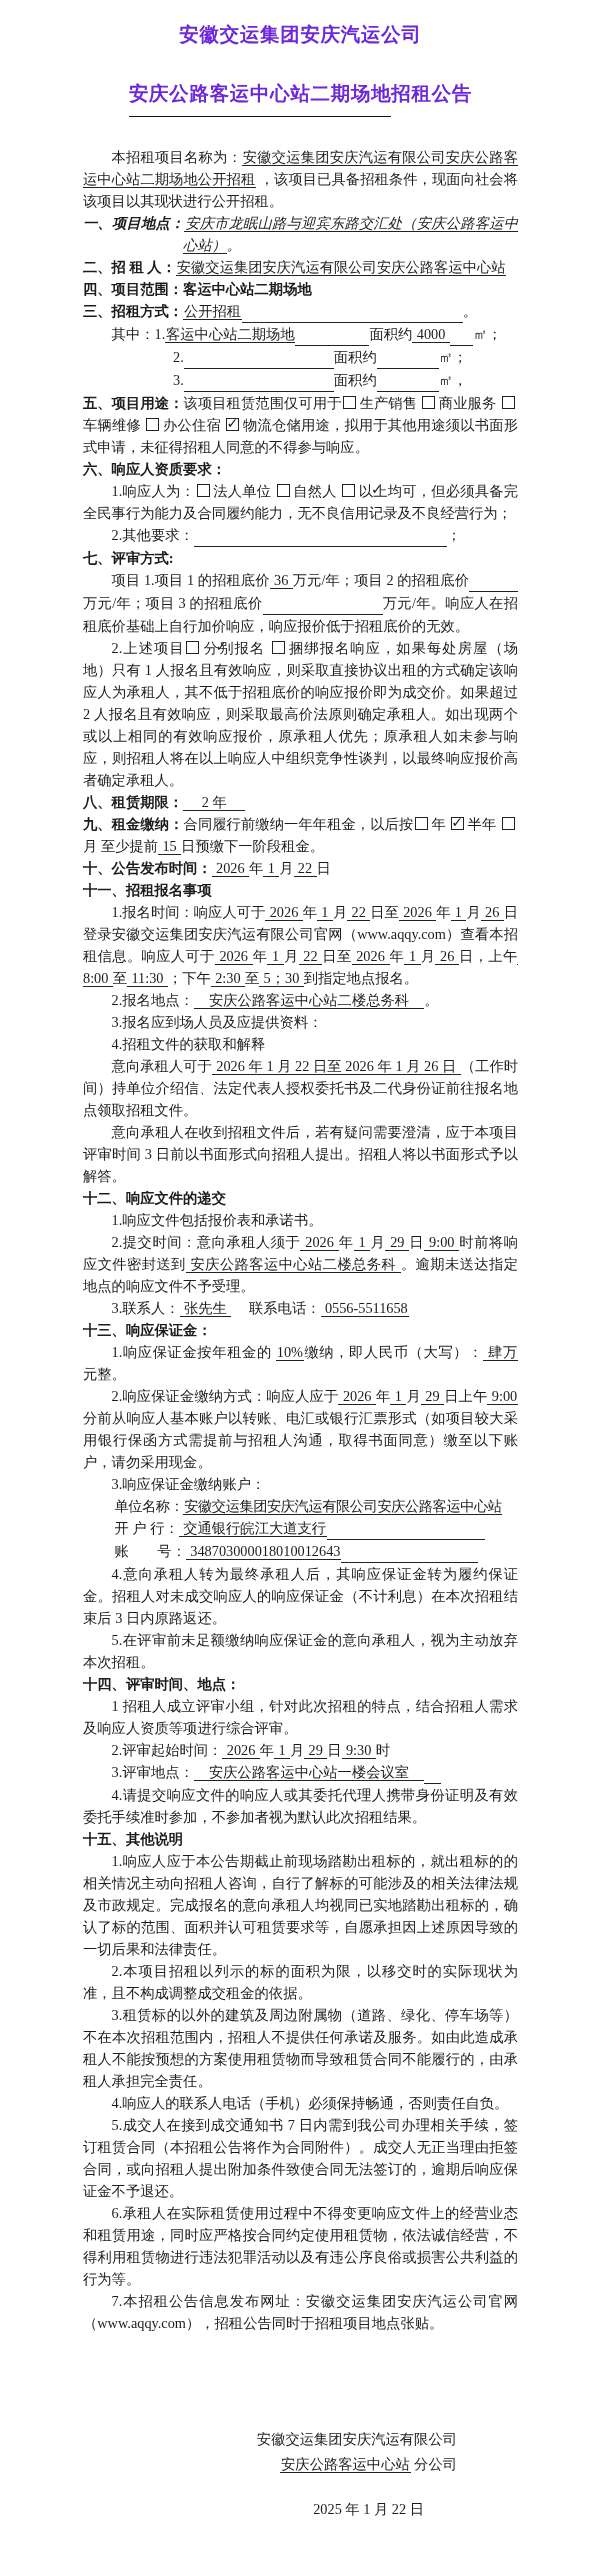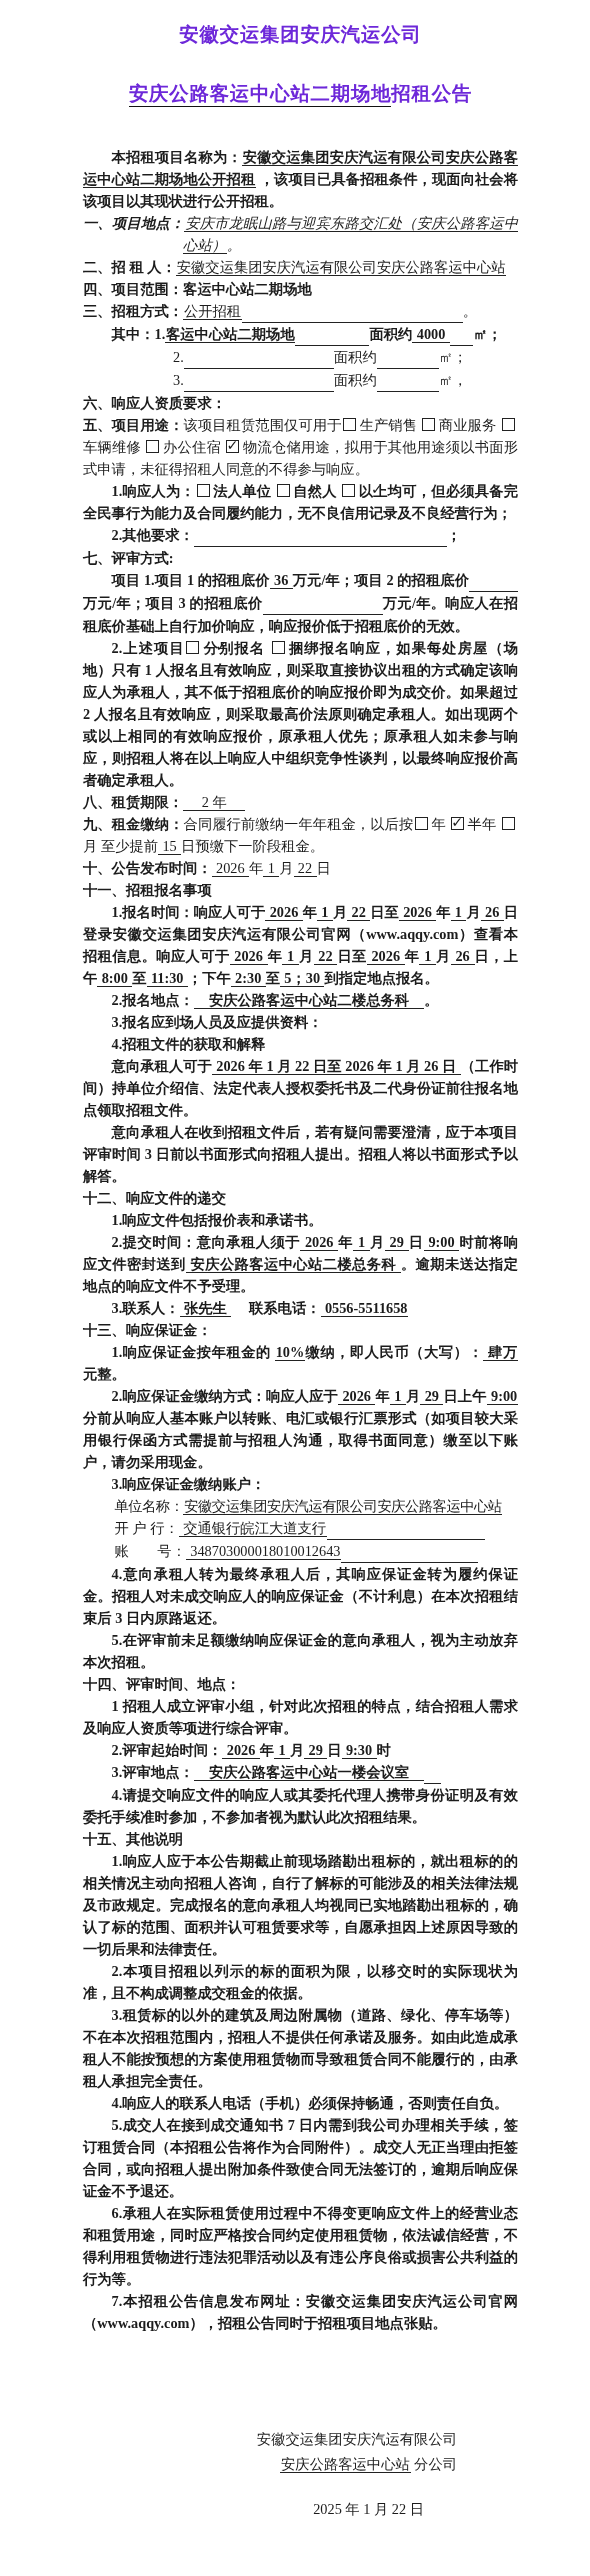--- a/index.html
+++ b/index.html
@@ -7,23 +7,23 @@
     width:590px; min-height:2576px; box-sizing:border-box;
     padding:22px 72px 34px 83px;
     background:#ffffff; color:#1c1c1c;
     font-family:"Liberation Serif","DejaVu Serif",serif;
     font-size:14.3px; line-height:22px;
   }
   .titles { text-align:center; font-family:"Liberation Sans","DejaVu Sans",sans-serif;
             font-weight:bold; color:#6d28d9; margin-bottom:40px; }
   .t1 { font-size:19.4px; line-height:25px; margin-bottom:34px; letter-spacing:0.8px; }
   .t2 { font-size:19.4px; line-height:25px; letter-spacing:0.8px; }
-  .t2 .u2 { border-bottom:1.7px solid #111; padding-bottom:2px; }
+  .t2 .u2 { border-bottom:1.7px solid #111; padding-bottom:12px; }
   #doc-body p { margin:0; text-align:justify; }
-  p.ind   { text-indent:2em;font-weight:bold; }
+  p.ind   { text-indent:2em; }
   p.ind65 { text-indent:6.3em; }
   p.acct  { padding-left:2.2em; }
   p.hang7 { padding-left:7em; text-indent:-7em;font-style:italic; }
   p.tight { letter-spacing:-0.5px; }
   .b { font-weight:bold; }
   .u { border-bottom:0.8px solid #222; padding:0 0.8px; }
   .bl { display:inline-block; border-bottom:0.8px solid #222; }
   .box { display:inline-block; width:11px; height:11px; border:1.3px solid #222;
          margin:0 3.4px 0 1.7px; vertical-align:-0.8px; position:relative; }
   .box.ck::after { content:"✓"; position:absolute; left:-0.8px; top:-6.7px;
@@ -44,22 +44,22 @@
 
   <div id="doc-body">
       <p class="ind"><span>本招租项目名称为：</span><span class="u">安徽交运集团安庆汽运有限公司安庆公路客运中心站二期场地公开招租</span><span> ，该项目已具备招租条件，现面向社会将该项目以其现状进行公开招租。</span></p>
       <p class="hang7"><span class="b">一、项目地点：</span><span class="u">安庆市龙眠山路与迎宾东路交汇处（安庆公路客运中心站）</span><span>。</span></p>
       <p><span class="b">二、招 租 人：</span><span class="u">安徽交运集团安庆汽运有限公司安庆公路客运中心站</span></p>
       <p><span class="b">四、项目范围：</span><span class="b">客运中心站二期场地</span></p>
       <p><span class="b">三、招租方式：</span><span class="u">公开招租</span><span class="bl" style="width: 221px;">&nbsp;</span><span>。</span></p>
       <p class="ind"><span>其中：1.</span><span class="u">客运中心站二期场地</span><span class="bl" style="width: 74px;">&nbsp;</span><span>面积约</span><span class="u"> 4000 </span><span class="bl" style="width: 23.6px;">&nbsp;</span><span>㎡；</span></p>
       <p class="ind65"><span>2.</span><span class="bl" style="width: 150px;">&nbsp;</span><span>面积约</span><span class="bl" style="width: 62px;">&nbsp;</span><span>㎡；</span></p>
       <p class="ind65"><span>3.</span><span class="bl" style="width: 150px;">&nbsp;</span><span>面积约</span><span class="bl" style="width: 62px;">&nbsp;</span><span>㎡，</span></p>
+      <p><span class="b">五、项目用途：</span><span>该项目租赁范围仅可用于</span><span class="box"></span><span>生产销售 </span><span class="box"></span><span>商业服务 </span><span class="box"></span><span>车辆维修 </span><span class="box"></span><span>办公住宿 </span><span class="box ck"></span><span>物流仓储用途</span><span>，拟用于其他用途须以书面形式申请，未征得招租人同意的不得参与响应。</span></p>
       <p><span class="b">六、响应人资质要求：</span></p>
-      <p><span class="b">五、项目用途：</span><span>该项目租赁范围仅可用于</span><span class="box"></span><span>生产销售 </span><span class="box"></span><span>商业服务 </span><span class="box"></span><span>车辆维修 </span><span class="box"></span><span>办公住宿 </span><span class="box ck"></span><span>物流仓储用途</span><span>，拟用于其他用途须以书面形式申请，未征得招租人同意的不得参与响应。</span></p>
       <p class="ind"><span>1.响应人为：</span><span class="box"></span><span>法人单位 </span><span class="box"></span><span>自然人 </span><span class="box ck"></span><span>以上均可</span><span>，但必须具备完全民事行为能力及合同履约能力，无不良信用记录及不良经营行为；</span></p>
       <p class="ind"><span>2.其他要求：</span><span class="bl" style="width: 253px;">&nbsp;</span><span>；</span></p>
       <p><span class="b">七、评审方式:</span></p>
       <p class="ind"><span>项目 1.项目 1 的招租底价</span><span class="u"> 36 </span><span>万元/年；项目 2 的招租底价</span><span class="bl" style="width: 49px;">&nbsp;</span><span>万元/年；项目 3 的招租底价</span><span class="bl" style="width: 120px;">&nbsp;</span><span>万元/年。响应人在招租底价基础上自行加价响应，响应报价低于招租底价的无效。</span></p>
       <p class="ind"><span>2.上述项目</span><span class="box ck"></span><span>分别报名 </span><span class="box"></span><span>捆绑报名响应</span><span>，如果每处房屋（场地）只有 1 人报名且有效响应，则采取直接协议出租的方式确定该响应人为承租人，其不低于招租底价的响应报价即为成交价。如果超过 2 人报名且有效响应，则采取最高价法原则确定承租人。如出现两个或以上相同的有效响应报价，原承租人优先；原承租人如未参与响应，则招租人将在以上响应人中组织竞争性谈判，以最终响应报价高者确定承租人。</span></p>
       <p><span class="b">八、租赁期限：</span><span class="u">　 2 年 　</span></p>
       <p><span class="b">九、租金缴纳：</span><span>合同履行前缴纳一年年租金，以后按</span><span class="box"></span><span>年 </span><span class="box ck"></span><span>半年 </span><span class="box"></span><span>月 </span><span>至少提前</span><span class="u"> 15 </span><span>日预缴下一阶段租金。</span></p>
       <p><span class="b">十、公告发布时间：</span><span class="u"> 2026 </span><span>年</span><span class="u"> 1 </span><span>月</span><span class="u"> 22 </span><span>日</span></p>
       <p><span class="b">十一、招租报名事项</span></p>
       <p class="ind"><span>1.报名时间：响应人可于</span><span class="u"> 2026 </span><span>年</span><span class="u"> 1 </span><span>月</span><span class="u"> 22 </span><span>日至</span><span class="u"> 2026 </span><span>年</span><span class="u"> 1 </span><span>月</span><span class="u"> 26 </span><span>日登录安徽交运集团安庆汽运有限公司官网（www.aqqy.com）查看本招租信息。响应人可于</span><span class="u"> 2026 </span><span>年</span><span class="u"> 1 </span><span>月</span><span class="u"> 22 </span><span>日至</span><span class="u"> 2026 </span><span>年</span><span class="u"> 1 </span><span>月</span><span class="u"> 26 </span><span>日，上午</span><span class="u"> 8:00 </span><span>至</span><span class="u"> 11:30 </span><span>；下午</span><span class="u"> 2:30 </span><span>至</span><span class="u"> 5；30 </span><span>到指定地点报名。</span></p>

